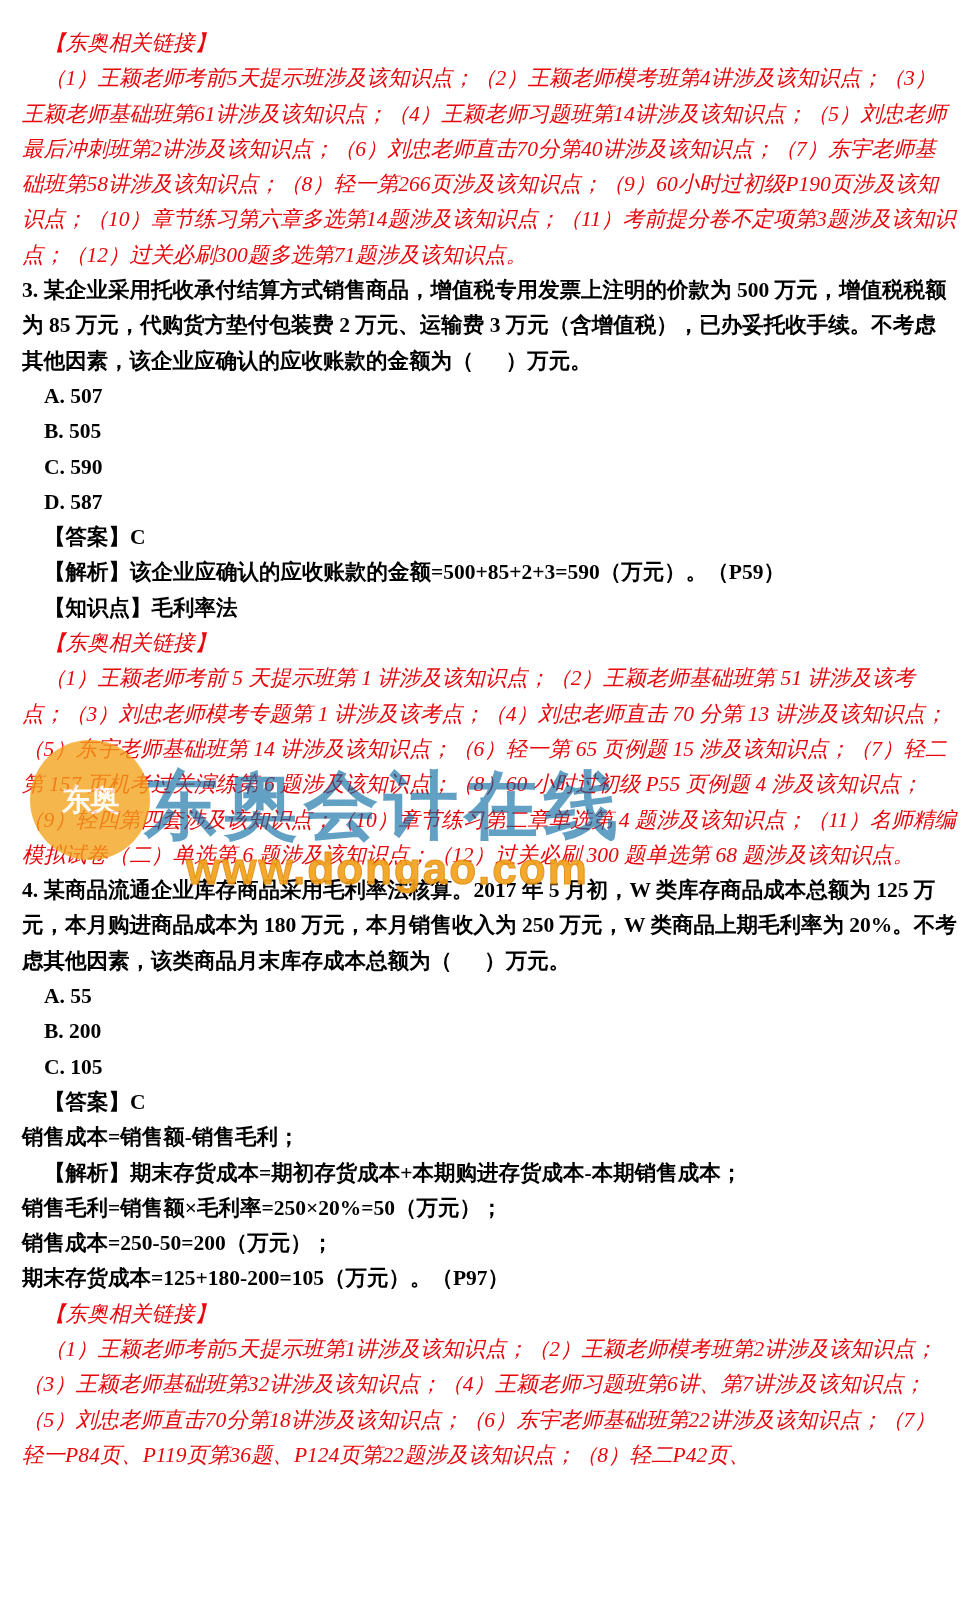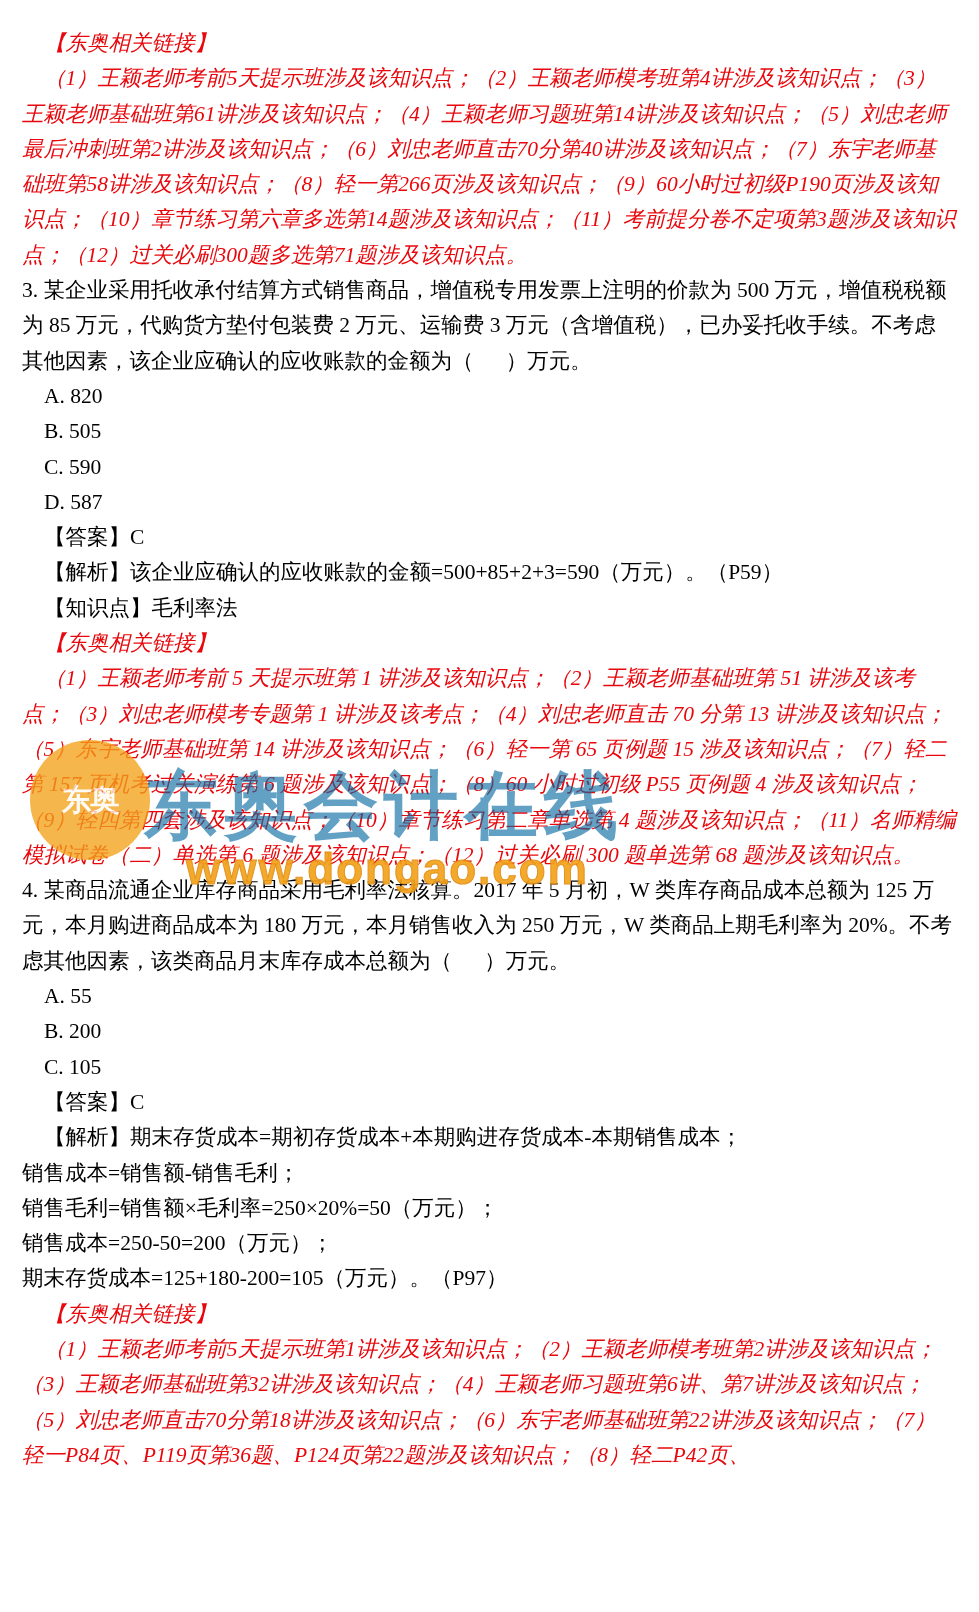--- a/index.html
+++ b/index.html
@@ -26,20 +26,21 @@
     white-space: pre-wrap;
     word-break: break-word;
     letter-spacing: 0px;
   }
   .red {
     color: #e8070c;
     font-style: italic;
   }
   .blk {
     color: #000000;
+    font-weight: bold;
   }
   .indent {
     text-indent: 22px;
   }
   
   #watermark {
     position: absolute;
     left: 0;
     top: 735px;
     width: 979px;
@@ -110,36 +111,36 @@
       <div class="wm-logo-inner">东奥</div>
     </div>
     <div class="wm-text-cn">东奥会计在线</div>
     <div class="wm-text-url">www.dongao.com</div>
   </div>
 
   <div class="content">
     <div class="line red indent">【东奥相关链接】</div>
     <div class="line red indent">（1）王颖老师考前5天提示班涉及该知识点；（2）王颖老师模考班第4讲涉及该知识点；（3）王颖老师基础班第61讲涉及该知识点；（4）王颖老师习题班第14讲涉及该知识点；（5）刘忠老师最后冲刺班第2讲涉及该知识点；（6）刘忠老师直击70分第40讲涉及该知识点；（7）东宇老师基础班第58讲涉及该知识点；（8）轻一第266页涉及该知识点；（9）60小时过初级P190页涉及该知识点；（10）章节练习第六章多选第14题涉及该知识点；（11）考前提分卷不定项第3题涉及该知识点；（12）过关必刷300题多选第71题涉及该知识点。</div>
     <div class="line blk">3. 某企业采用托收承付结算方式销售商品，增值税专用发票上注明的价款为 500 万元，增值税税额为 85 万元，代购货方垫付包装费 2 万元、运输费 3 万元（含增值税），已办妥托收手续。不考虑其他因素，该企业应确认的应收账款的金额为（      ）万元。</div>
-    <div class="line blk indent">A. 820</div>
+    <div class="line blk indent">A. 507</div>
     <div class="line blk indent">B. 505</div>
     <div class="line blk indent">C. 590</div>
     <div class="line blk indent">D. 587</div>
     <div class="line blk indent">【答案】C</div>
     <div class="line blk indent">【解析】该企业应确认的应收账款的金额=500+85+2+3=590（万元）。（P59）</div>
     <div class="line blk indent">【知识点】毛利率法</div>
     <div class="line red indent">【东奥相关链接】</div>
     <div class="line red indent">（1）王颖老师考前 5 天提示班第 1 讲涉及该知识点；（2）王颖老师基础班第 51 讲涉及该考点；（3）刘忠老师模考专题第 1 讲涉及该考点；（4）刘忠老师直击 70 分第 13 讲涉及该知识点；（5）东宇老师基础班第 14 讲涉及该知识点；（6）轻一第 65 页例题 15 涉及该知识点；（7）轻二第 157 页机考过关演练第 6 题涉及该知识点；（8）60 小时过初级 P55 页例题 4 涉及该知识点；（9）轻四第四套涉及该知识点；（10）章节练习第二章单选第 4 题涉及该知识点；（11）名师精编模拟试卷（二）单选第 6 题涉及该知识点；（12）过关必刷 300 题单选第 68 题涉及该知识点。</div>
     <div class="line blk">4. 某商品流通企业库存商品采用毛利率法核算。2017 年 5 月初，W 类库存商品成本总额为 125 万元，本月购进商品成本为 180 万元，本月销售收入为 250 万元，W 类商品上期毛利率为 20%。不考虑其他因素，该类商品月末库存成本总额为（      ）万元。</div>
     <div class="line blk indent">A. 55</div>
     <div class="line blk indent">B. 200</div>
     <div class="line blk indent">C. 105</div>
     <div class="line blk indent">【答案】C</div>
+    <div class="line blk">销售成本=销售额-销售毛利；</div>
     <div class="line blk indent">【解析】期末存货成本=期初存货成本+本期购进存货成本-本期销售成本；</div>
-    <div class="line blk">销售成本=销售额-销售毛利；</div>
     <div class="line blk">销售毛利=销售额×毛利率=250×20%=50（万元）；</div>
     <div class="line blk">销售成本=250-50=200（万元）；</div>
     <div class="line blk">期末存货成本=125+180-200=105（万元）。（P97）</div>
     <div class="line red indent">【东奥相关链接】</div>
     <div class="line red indent">（1）王颖老师考前5天提示班第1讲涉及该知识点；（2）王颖老师模考班第2讲涉及该知识点；（3）王颖老师基础班第32讲涉及该知识点；（4）王颖老师习题班第6讲、第7讲涉及该知识点；（5）刘忠老师直击70分第18讲涉及该知识点；（6）东宇老师基础班第22讲涉及该知识点；（7）轻一P84页、P119页第36题、P124页第22题涉及该知识点；（8）轻二P42页、</div>
   </div>
 
 </div>
 
 </body></html>

